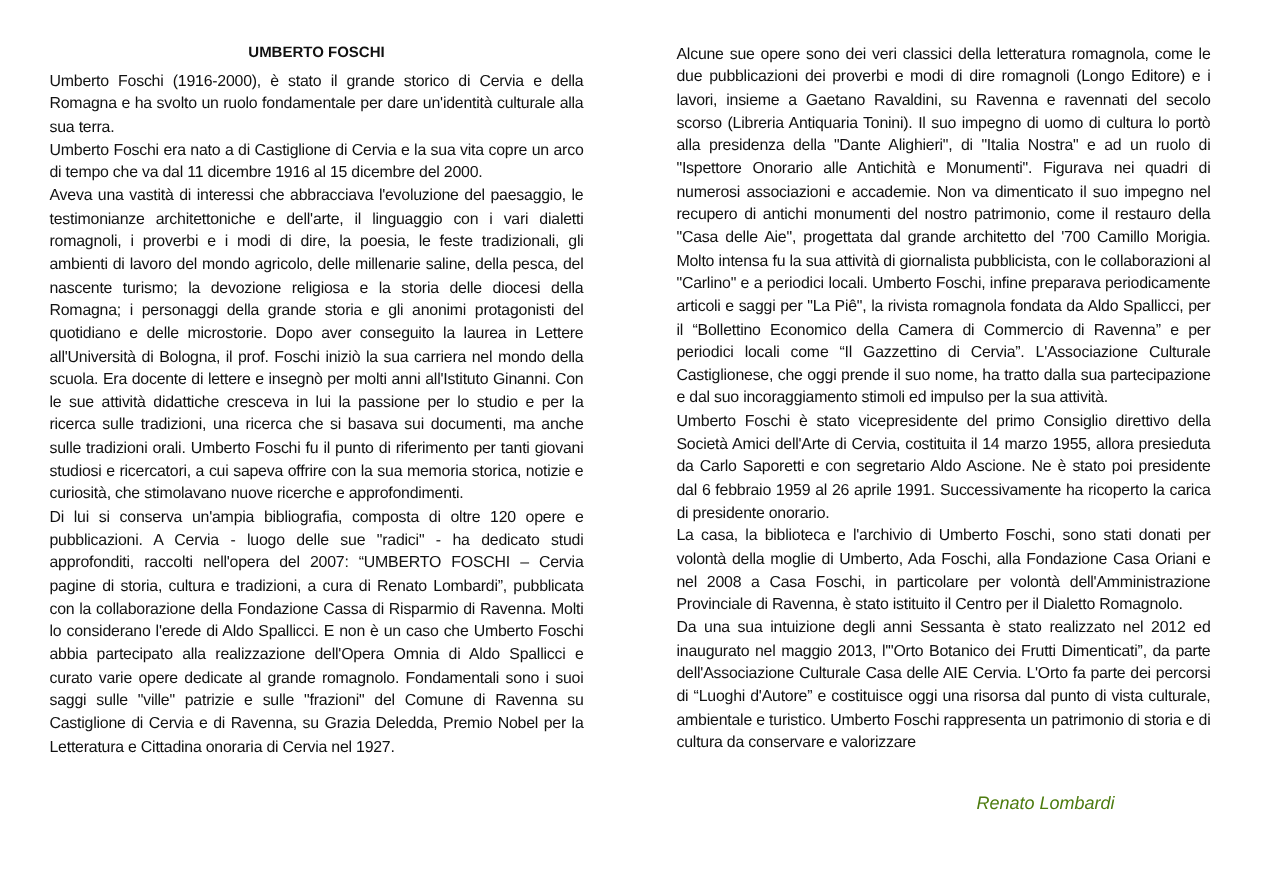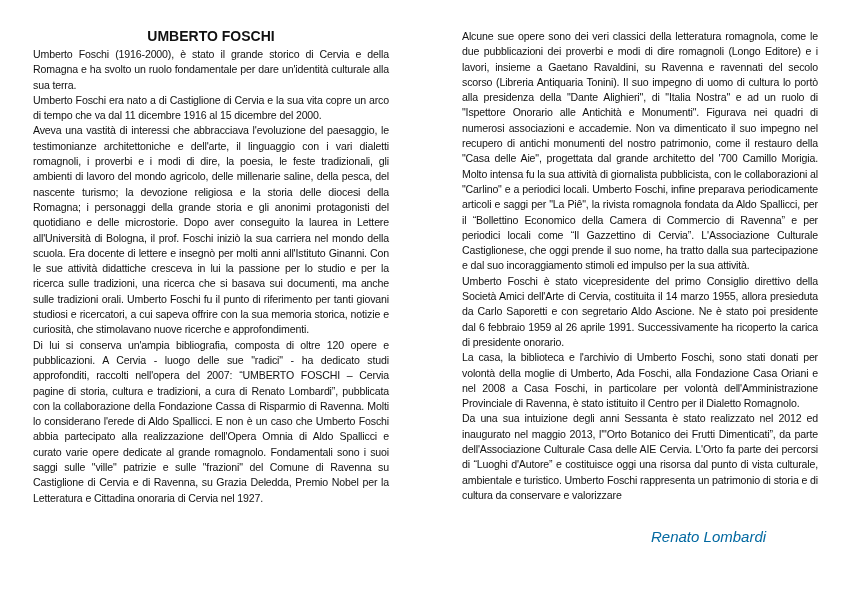--- a/index.html
+++ b/index.html
@@ -9,29 +9,29 @@
   }
   .col {
     position: absolute;
     font-size: 10.6px;
     line-height: 15.3px;
     text-align: justify;
     letter-spacing: -0.15px;
   }
   .col p { margin: 0; }
   #left { left: 33px; top: 28px; width: 356px; }
-  #right { left: 462px; top: 29px; width: 356px; }
+  #right { left: 451px; top: 29px; width: 356px; }
   .title {
-    text-align: center; font-weight: bold; font-size: 14px; line-height: 16px;
+    text-align: center; font-weight: bold; font-size: 10px; line-height: 16px;
     margin: 0; letter-spacing: 0;
   }
   .title-block { margin-bottom: 3px; }
   .signature {
     position: absolute; left: 651px; top: 528px;
-    font-style: italic; font-size: 15px; color: #0369a1;
+    font-style: italic; font-size: 12px; color: #4d7c0f;
   }
 </style>
 </head>
 <body>
 
 <div id="left" class="col">
   <div class="title-block">
     <p class="title">UMBERTO FOSCHI</p>
   </div>
   <p>Umberto Foschi (1916-2000), è stato il grande storico di Cervia e della Romagna e ha svolto un ruolo fondamentale per dare un'identità culturale alla sua terra.</p>

